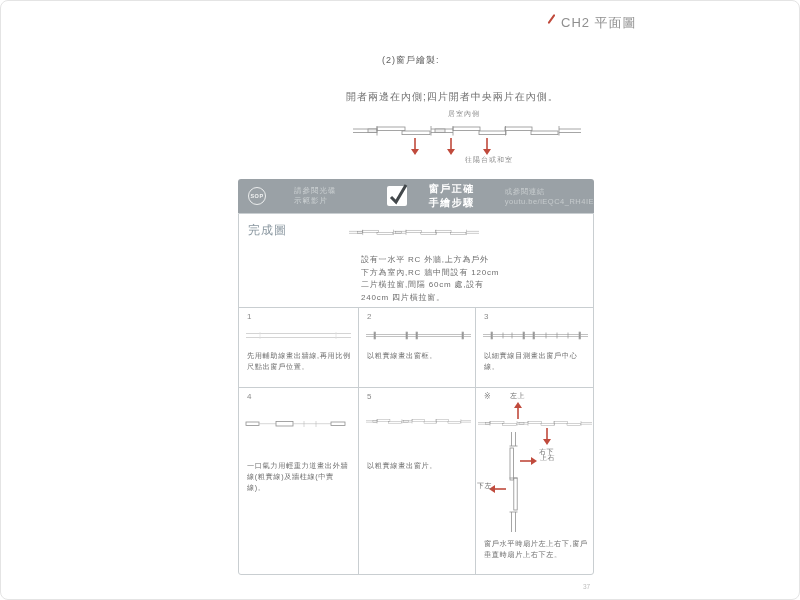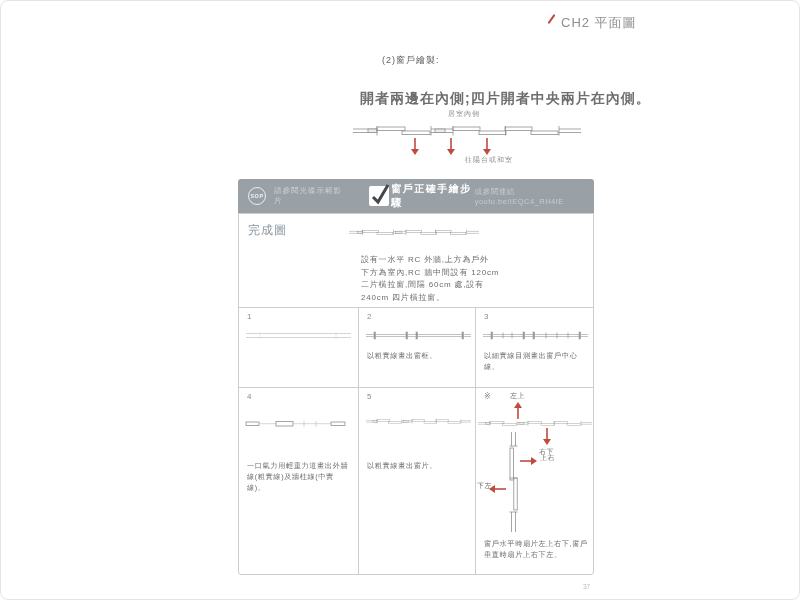--- a/index.html
+++ b/index.html
@@ -14,31 +14,31 @@
   .cjk{color:var(--soft);letter-spacing:1px;}
 
   
   .chap-slash{position:absolute;left:545px;top:17px;width:11px;height:2px;background:var(--red);
               transform:rotate(-55deg);border-radius:1px;}
   .chap-label{position:absolute;left:560px;top:13px;font-size:13px;color:#8f8f8f;letter-spacing:1px;}
 
   
   .intro-title{position:absolute;left:357px;top:53px;font-size:9px;color:var(--ink);letter-spacing:1px;margin-left:24px;}
   .intro-line1{position:absolute;left:345px;top:71px;font-size:8.5px;}
-  .intro-line2{position:absolute;left:359px;top:89px;font-size:14px;font-weight:bold;}
+  .intro-line2{position:absolute;left:345px;top:89px;font-size:10px;}
 
   
   .lbl-top{position:absolute;left:423px;top:108px;width:80px;text-align:center;font-size:7px;color:#8a8a8a;letter-spacing:1px;}
   .lbl-bottom{position:absolute;left:433px;top:154px;width:110px;text-align:center;font-size:7px;color:#8a8a8a;letter-spacing:1px;}
   .topwin{position:absolute;left:352px;top:123px;}
   .arrow{position:absolute;}
 
   
   .sop-bar{position:absolute;left:237px;top:178px;width:356px;height:34px;background:var(--bar);
-           border-radius:3px 3px 0 0;display:flex;align-items:center;}
+           border-radius:3px 3px 0 0;display:flex;align-items:center;gap:20px;}
   .sop-badge{width:18px;height:18px;border:1.5px solid #eceeee;border-radius:50%;margin-left:10px;
              display:flex;align-items:center;justify-content:center;font-size:5.5px;font-weight:bold;
              color:#f2f3f3;letter-spacing:.5px;flex:none;}
   .sop-left{margin-left:8px;font-size:7.5px;color:#ccd1d3;letter-spacing:1px;}
   .sop-check{width:20px;height:20px;background:#fff;border-radius:2px;margin-left:26px;flex:none;
              display:flex;align-items:center;justify-content:center;}
   .sop-title{margin-left:2px;font-size:10px;font-weight:bold;color:#fff;letter-spacing:1.5px;}
   .sop-link{margin-left:0;font-size:7.5px;color:#c6cbcd;letter-spacing:.5px;}
 
   
@@ -197,20 +197,21 @@
       <div>240cm 四片橫拉窗。</div>
     </div>
 
     <div class="grid">
 
       <div class="cell r1 first">
         <div class="stepnum">1</div>
         <svg class="stepdraw" width="105" height="12" viewBox="0 0 105 12">
             <use href="#guides"></use>
           </svg>
+        <div class="caption">先用輔助線畫出牆線,再用比例尺點出窗戶位置。</div>
       </div>
 
       <div class="cell r1">
         <div class="stepnum">2</div>
         <svg class="stepdraw" width="105" height="12" viewBox="0 0 105 12">
             <use href="#frameline"></use>
           </svg>
         <div class="caption">以粗實線畫出窗框。</div>
       </div>
 

